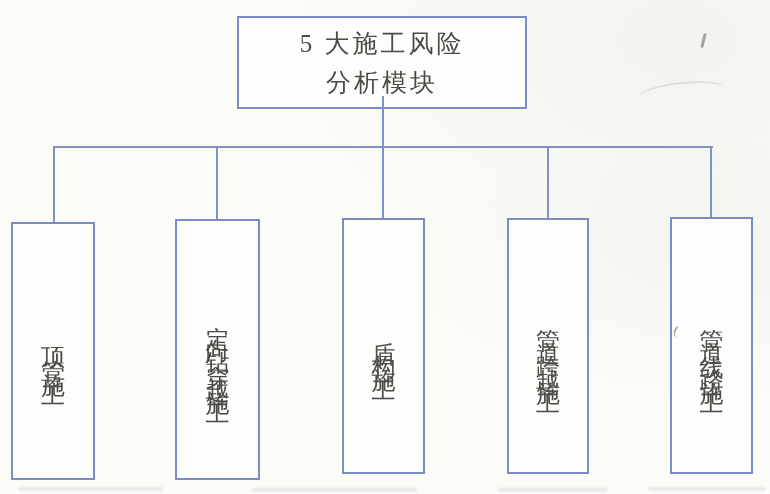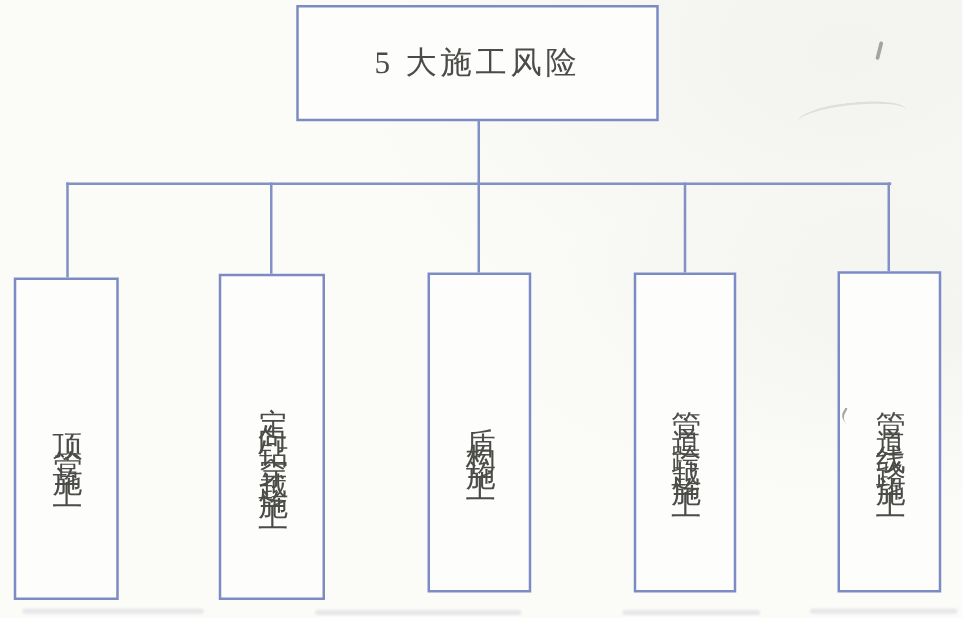--- a/index.html
+++ b/index.html
@@ -14,21 +14,21 @@
       radial-gradient(ellipse at 98% 55%, rgba(190,190,182,.10), transparent 35%),
       var(--background);
     font-family:"Liberation Serif","DejaVu Serif",serif;
   }
   .node{
     position:absolute;box-sizing:border-box;
     border:2px solid var(--border);background:var(--box-bg);
     display:flex;align-items:center;justify-content:center;
   }
   .root-node{
-    left:237px;top:4px;width:290px;height:93px;
+    left:237px;top:16px;width:290px;height:93px;
     flex-direction:column;
   }
   .title-line{
     font-size:25px;line-height:39px;letter-spacing:3px;
     color:var(--text);white-space:pre;text-align:center;
   }
   .module-node{width:84px;}
   .m1{left:11px;top:222px;height:258px;}
   .m2{left:175px;top:219px;width:85px;height:261px;}
   .m3{left:342px;top:218px;width:83px;height:256px;}
@@ -62,20 +62,21 @@
     opacity:.38;filter:blur(1px);border-radius:2px;
   }
 </style>
 </head>
 <body>
 
 <div class="canvas">
 
   <div class="node root-node">
     <div class="title-line">5 大施工风险</div>
+    <div class="title-line">分析模块</div>
   </div>
 
   <div class="conn v" style="left:382px;top:96px;height:52px"></div>
   <div class="conn h" style="left:53px;top:146px;width:660px"></div>
   <div class="conn v" style="left:53px;top:146px;height:78px"></div>
   <div class="conn v" style="left:216px;top:146px;height:75px"></div>
   <div class="conn v" style="left:382px;top:146px;height:74px"></div>
   <div class="conn v" style="left:547px;top:146px;height:74px"></div>
   <div class="conn v" style="left:710px;top:146px;height:73px"></div>
 

